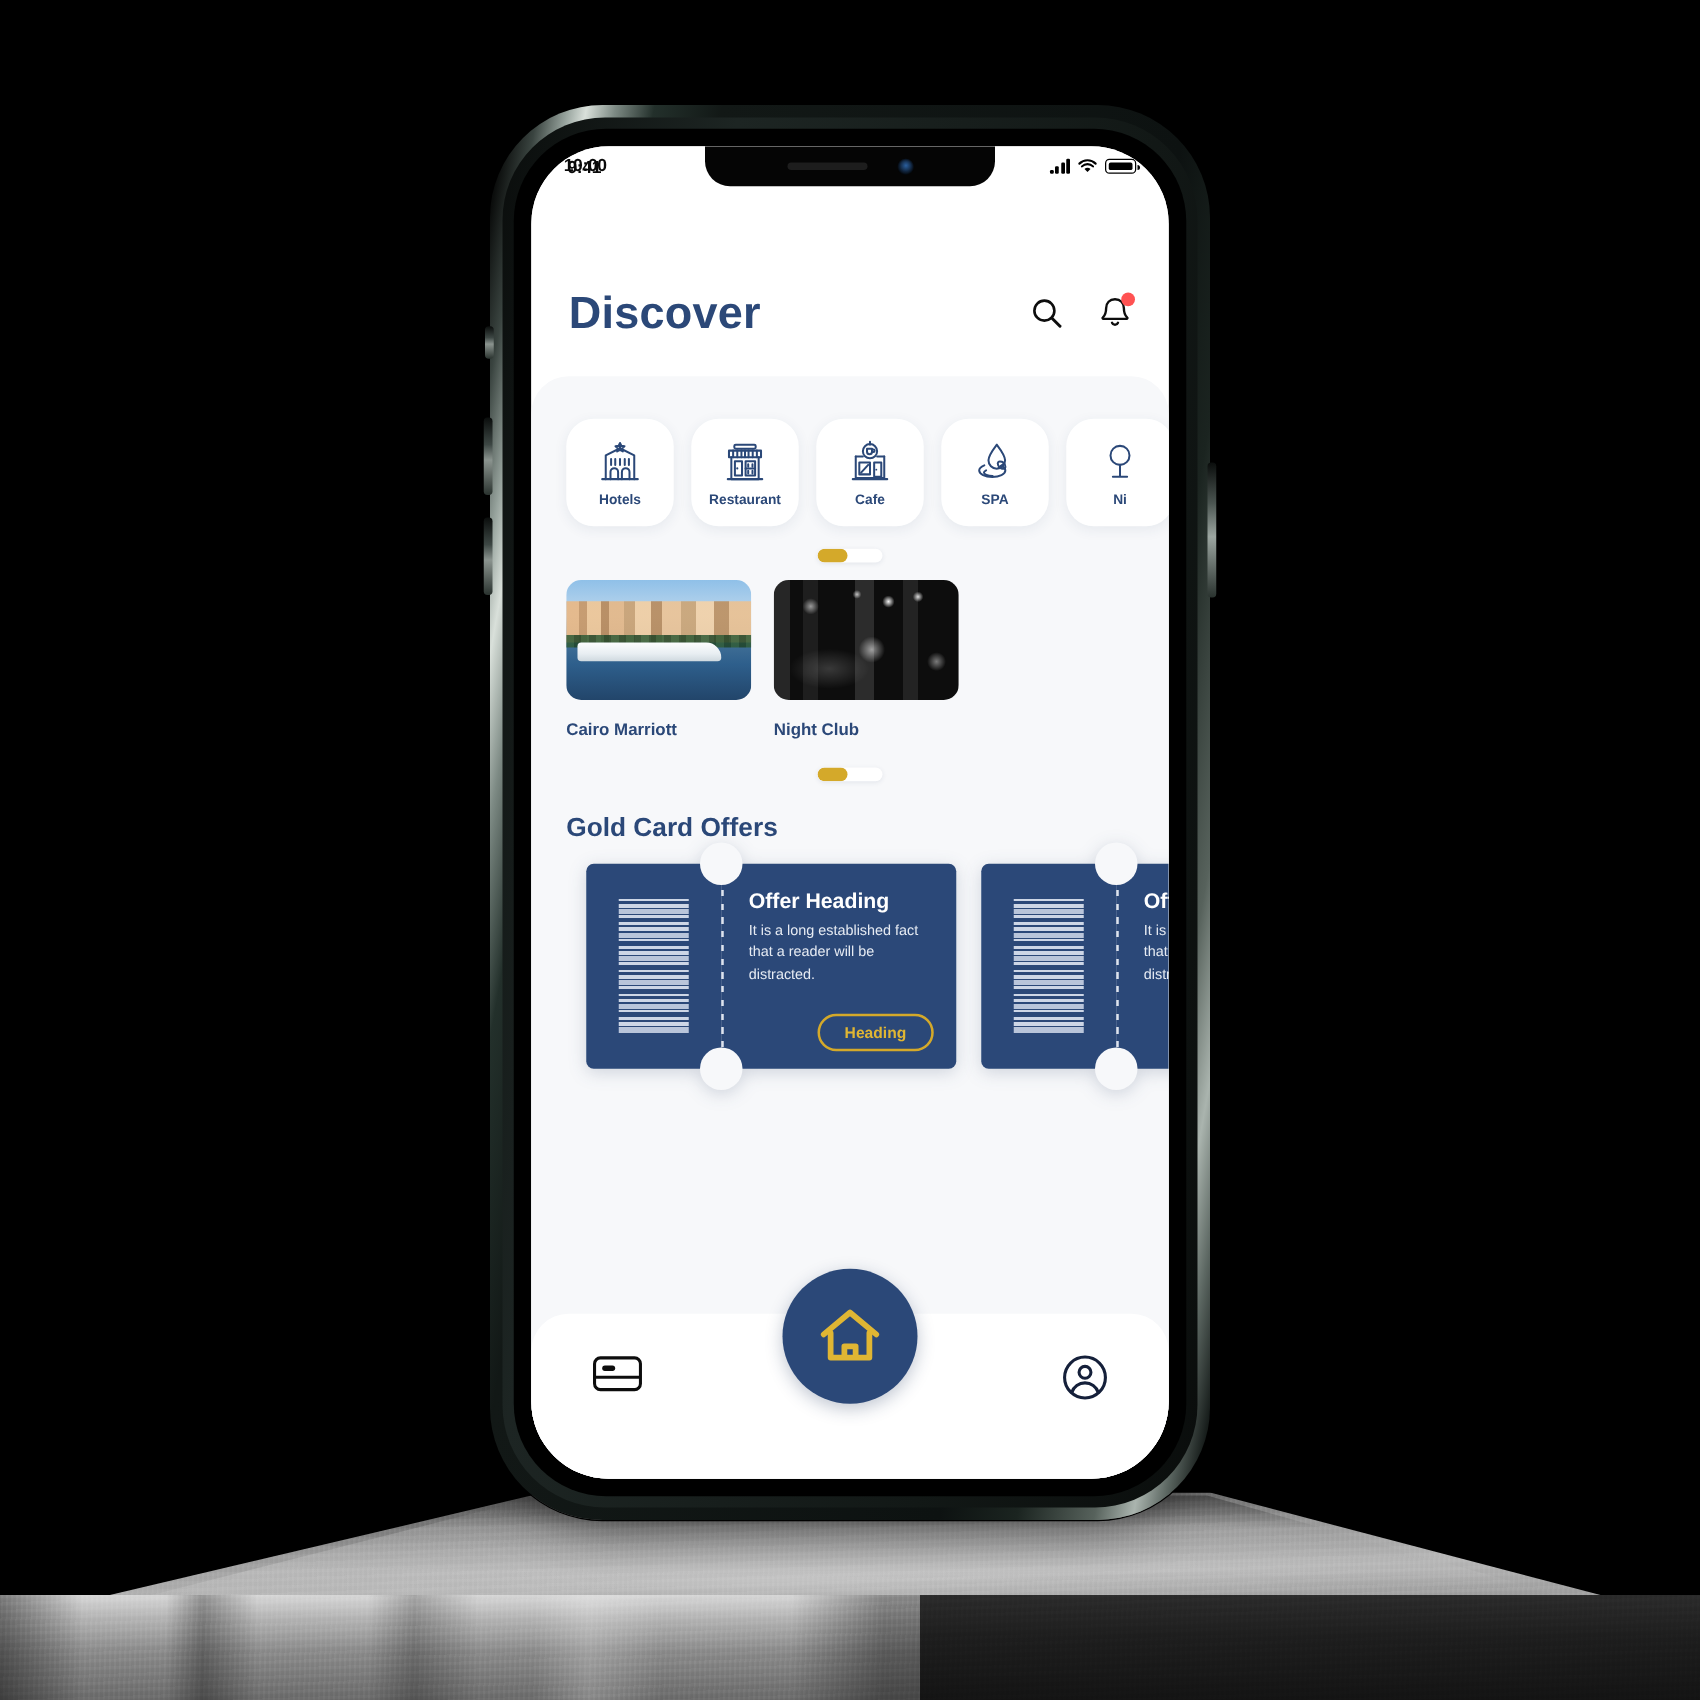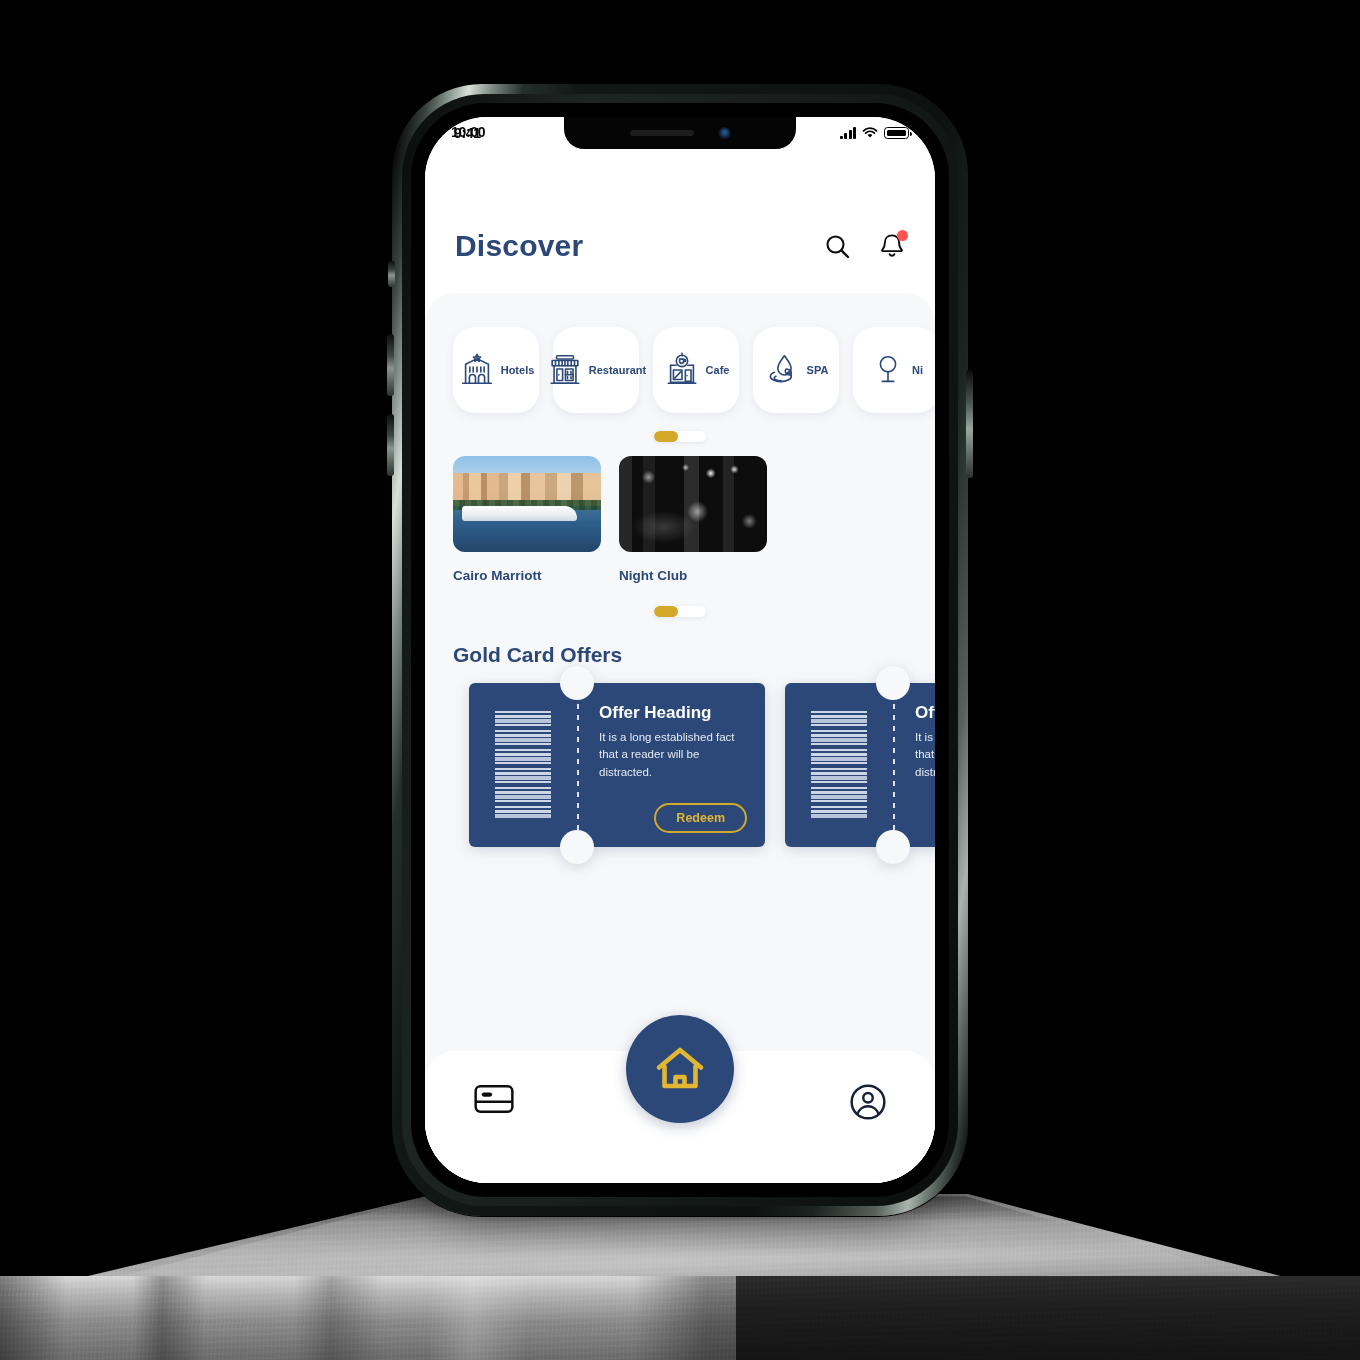--- a/index.html
+++ b/index.html
@@ -244,21 +244,21 @@
     flex-direction: column;
   }
 
   .app-header {
     display: flex;
     align-items: center;
     justify-content: space-between;
     padding: 80px 30px 0 30px;
   }
   .app-title {
-    font-size: 30px;
+    font-size: 36px;
     font-weight: 700;
     color: #2b4878;
     letter-spacing: 0.2px;
   }
   .header-actions { display: flex; align-items: center; gap: 28px; }
   .icon-btn { position: relative; line-height: 0; cursor: pointer; }
   .dot-badge {
     position: absolute;
     top: -2px; right: -3px;
     width: 11px; height: 11px;
@@ -284,21 +284,21 @@
     padding-left: 28px;
   }
   .cat-chip {
     flex: 0 0 auto;
     width: 86px;
     height: 86px;
     background: #ffffff;
     border-radius: 22px;
     box-shadow: 0 3px 10px rgba(40,60,100,0.08);
     display: flex;
-    flex-direction: row;
+    flex-direction: column;
     align-items: center;
     justify-content: center;
     gap: 5px;
     cursor: pointer;
   }
   .cat-label {
     font-size: 11px;
     font-weight: 700;
     color: #2b4878;
     white-space: nowrap;
@@ -788,21 +788,21 @@
             <div class="ticket">
               <div class="ticket-stub">
                 <div class="barcode"></div>
               </div>
               <div class="ticket-perf"></div>
               <div class="notch-circle notch-top"></div>
               <div class="notch-circle notch-bot"></div>
               <div class="ticket-body">
                 <div class="offer-heading">Offer Heading</div>
                 <div class="offer-desc">It is a long established fact that a reader will be distracted.</div>
-                <button class="redeem-btn">Redeem</button>
+                <button class="redeem-btn">Heading</button>
               </div>
             </div>
 
             <div class="ticket">
               <div class="ticket-stub">
                 <div class="barcode"></div>
               </div>
               <div class="ticket-perf"></div>
               <div class="notch-circle notch-top"></div>
               <div class="notch-circle notch-bot"></div>

